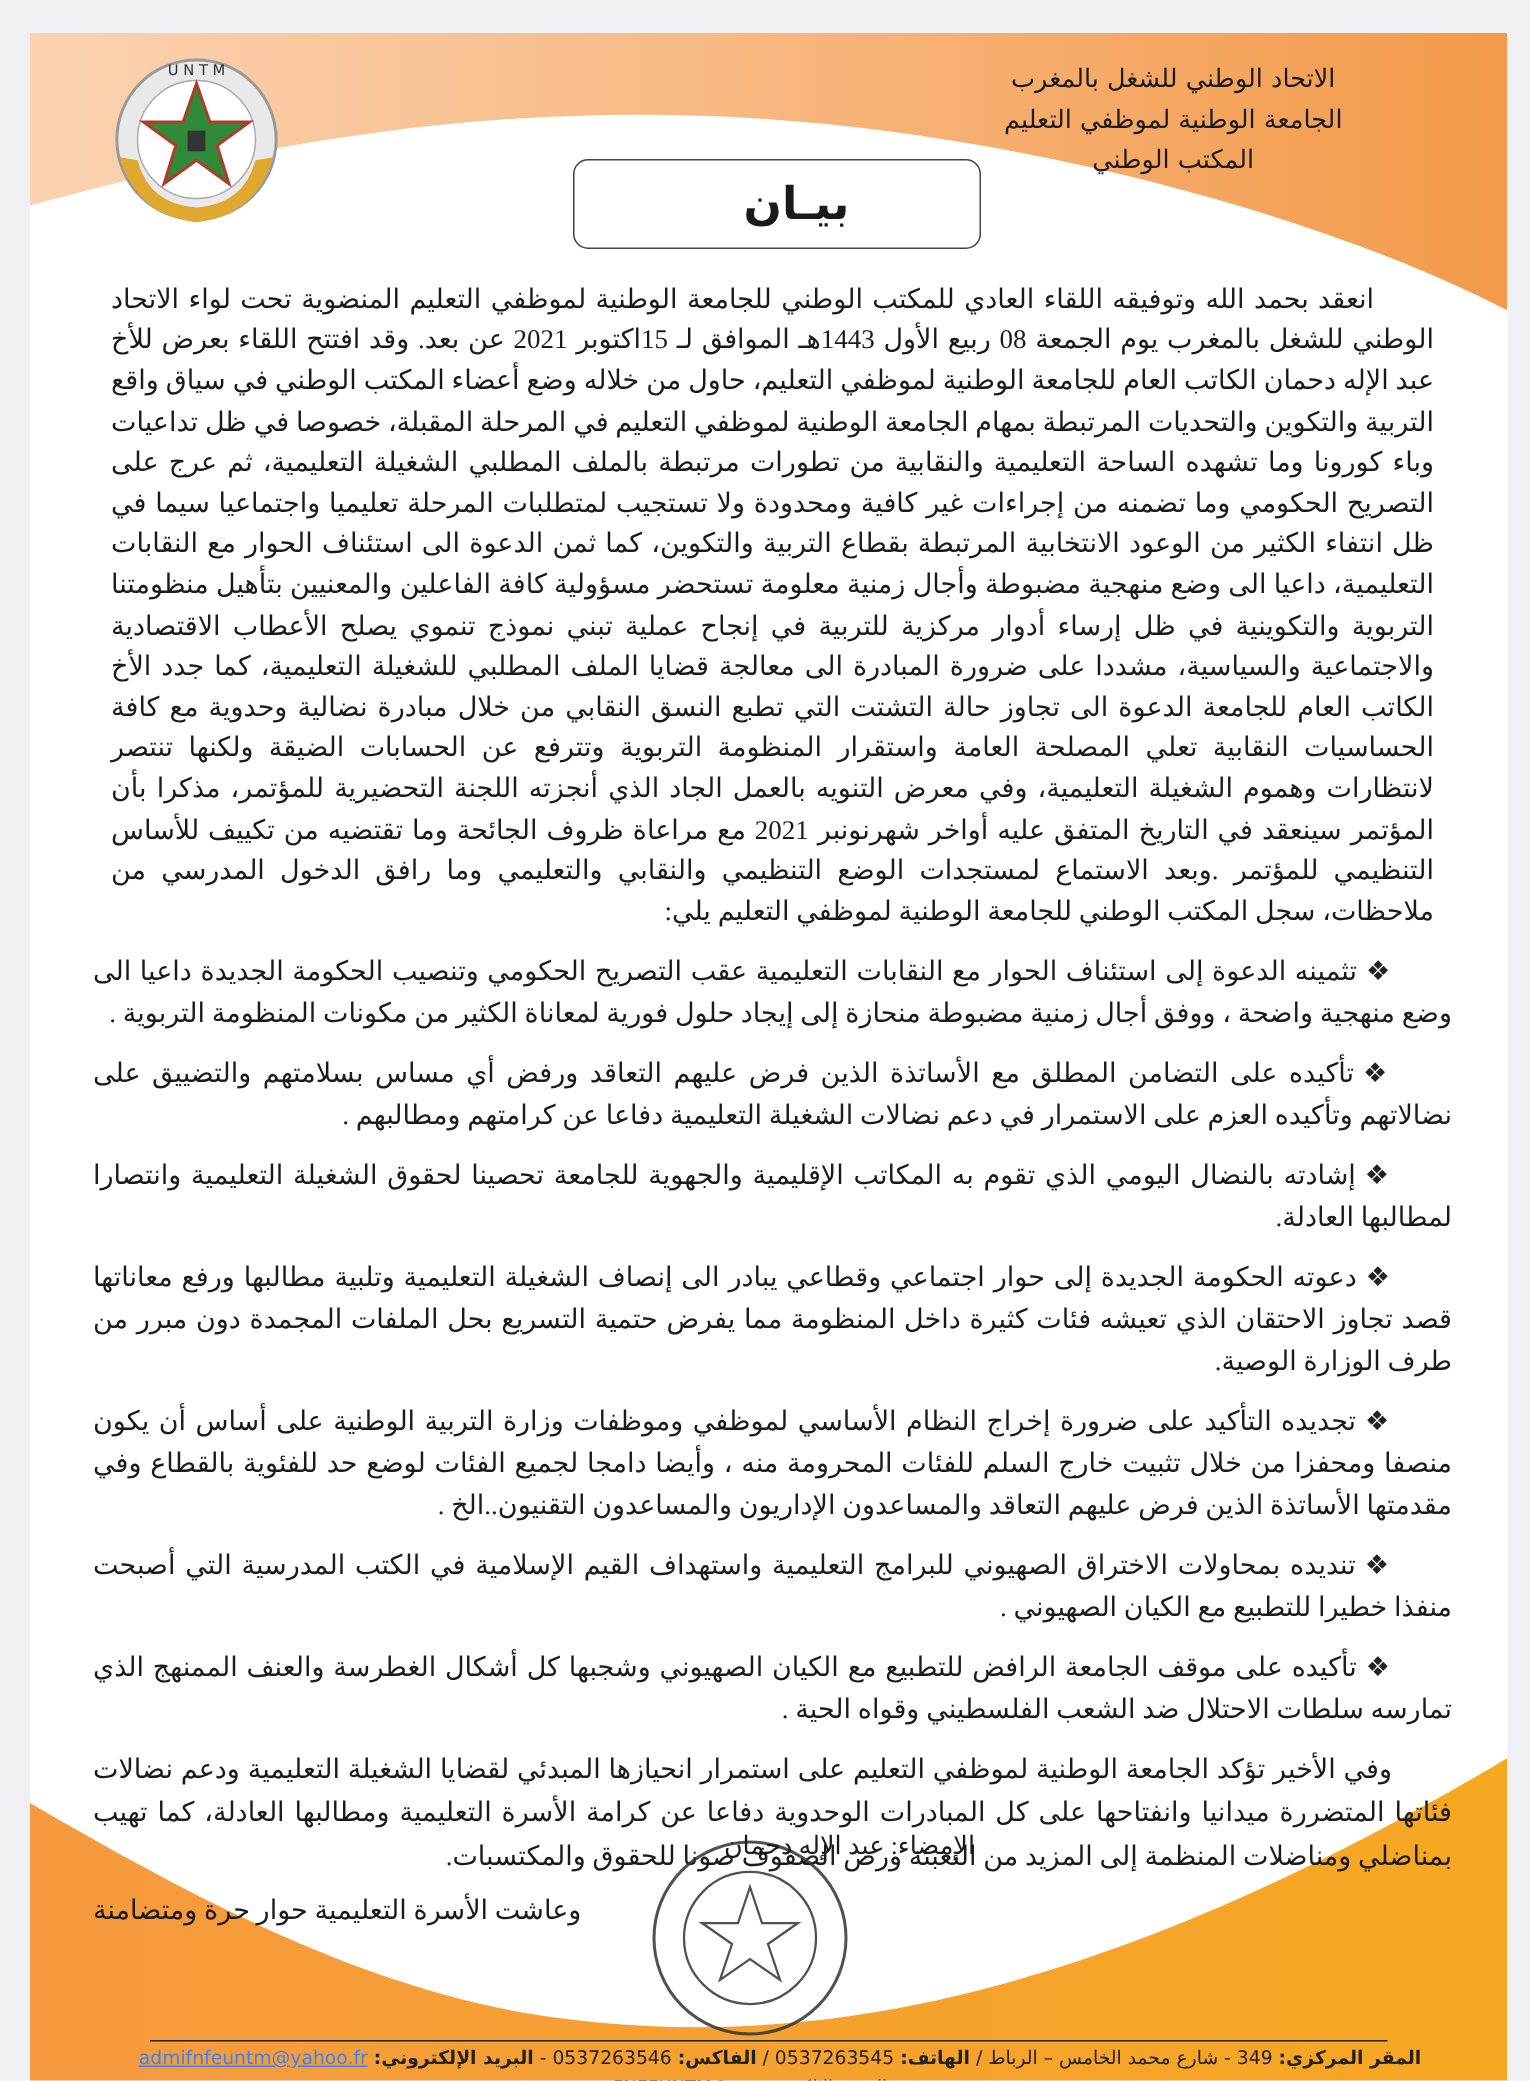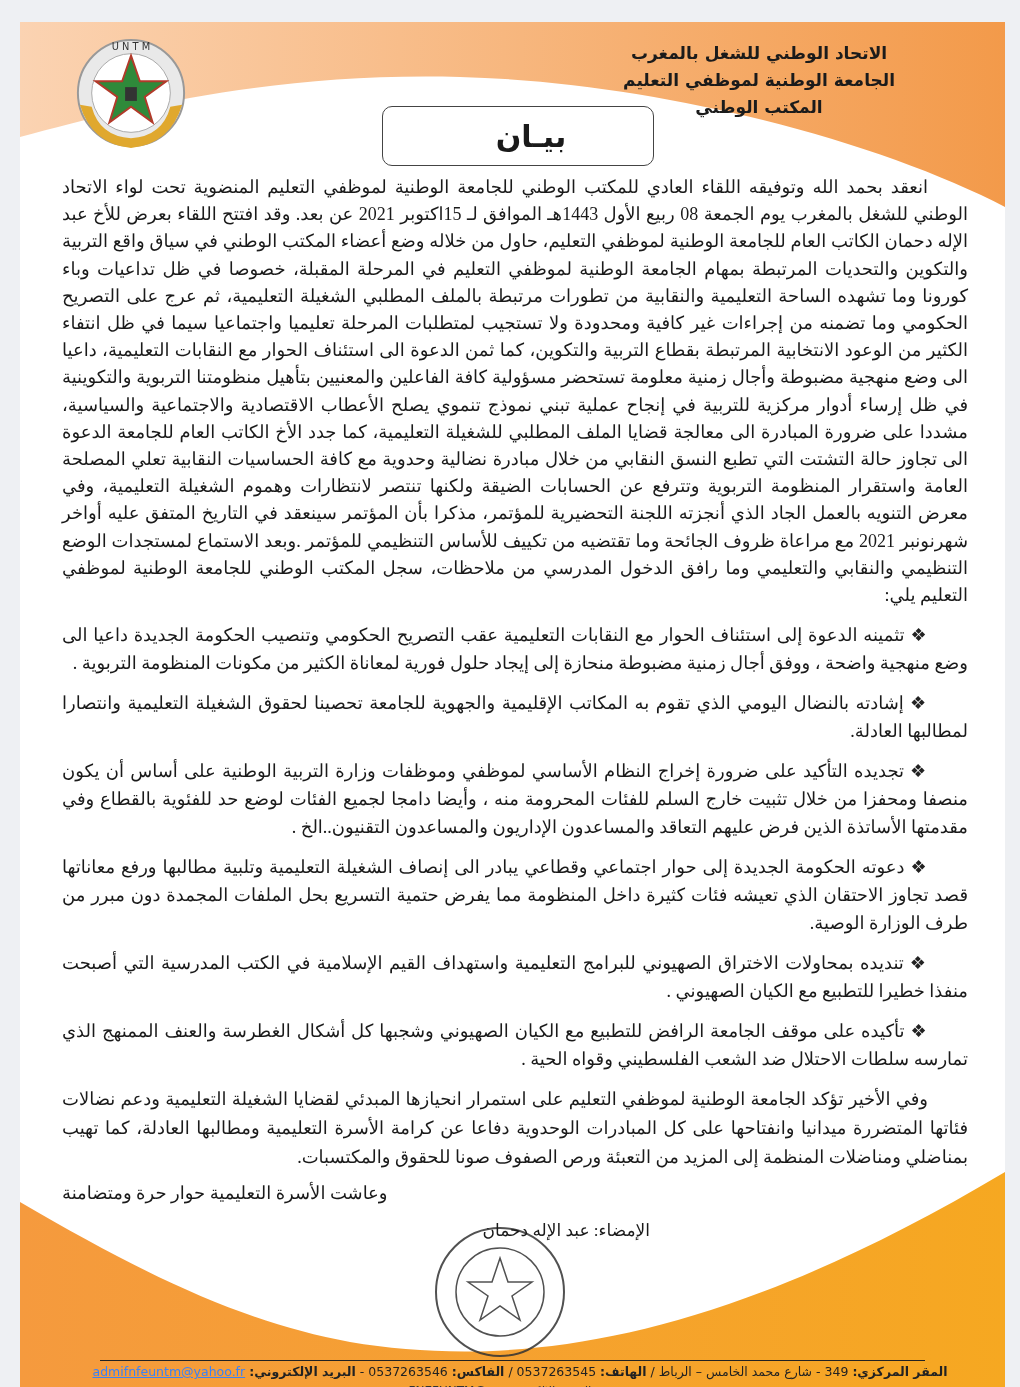--- a/index.html
+++ b/index.html
@@ -17,21 +17,21 @@
     width: 985px; height: 1380px;
     background: #ffffff;
     overflow: hidden;
   }
   .bg-svg { position: absolute; left: 0; top: 0; width: 985px; height: 1380px; }
   .header-text {
     position: absolute;
     right: 110px; top: 18px;
     direction: rtl; text-align: center;
     font-family: "DejaVu Sans", sans-serif;
-    font-weight: bold; font-size: 17px; line-height: 27px;
+    font-weight: normal; font-size: 17px; line-height: 27px;
     color: #1b1b1b;
   }
   .logo {
     position: absolute; left: 52px; top: 14px;
     width: 118px; height: 118px;
   }
   .title-box {
     position: absolute; left: 362px; top: 84px;
     width: 244px; height: 58px;
     border: 1.5px solid #444; border-radius: 10px;
@@ -41,21 +41,21 @@
     font-weight: bold; font-size: 30px;
     direction: rtl;
     padding-left: 26px;
   }
   .body {
     position: absolute; left: 42px; top: 152px;
     width: 906px;
     direction: rtl; text-align: justify;
     font-size: 18px; line-height: 27.2px;
   }
-  .intro { text-indent: 40px; margin: 0; }
+  .intro { text-indent: 40px; margin: 12px; }
   .bullets { margin: 12px 0 0 0; padding: 0; list-style: none; font-family: Liberation Serif, serif; }
   .bullets li { margin: 0 0 12px 0; line-height: 28px; text-indent: 40px; }
   .bullets .mark { color: #222; margin-left: 6px; }
   .closing { text-indent: 40px; margin: 6px 0 0 0; line-height: 29px; }
   .long-live { margin: 8px 0 0 0; text-indent: 0; text-align: left; padding-left: 0; direction: rtl; width: 340px; margin-right: 566px; }
   .signature {
     position: absolute; left: 330px; top: 1194px;
     width: 300px; direction: rtl; text-align: right;
     font-size: 17px; line-height: 30px;
   }
@@ -108,23 +108,24 @@
     <rect x="54" y="52" width="12" height="14" fill="#333"></rect>
     <text x="60" y="14" font-size="10" text-anchor="middle" fill="#333" font-family="DejaVu Sans, sans-serif">U N T M</text>
   </svg>
 
   <div class="title-box">بيـان</div>
 
   <div class="body">
     <p class="intro">انعقد بحمد الله وتوفيقه اللقاء العادي للمكتب الوطني للجامعة الوطنية لموظفي التعليم المنضوية تحت لواء الاتحاد الوطني للشغل بالمغرب يوم الجمعة 08 ربيع الأول 1443هـ الموافق لـ 15اكتوبر 2021 عن بعد. وقد افتتح اللقاء بعرض للأخ عبد الإله دحمان الكاتب العام للجامعة الوطنية لموظفي التعليم، حاول من خلاله وضع أعضاء المكتب الوطني في سياق واقع التربية والتكوين والتحديات المرتبطة بمهام الجامعة الوطنية لموظفي التعليم في المرحلة المقبلة، خصوصا في ظل تداعيات وباء كورونا وما تشهده الساحة التعليمية والنقابية من تطورات مرتبطة بالملف المطلبي الشغيلة التعليمية، ثم عرج على التصريح الحكومي وما تضمنه من إجراءات غير كافية ومحدودة ولا تستجيب لمتطلبات المرحلة تعليميا واجتماعيا سيما في ظل انتفاء الكثير من الوعود الانتخابية المرتبطة بقطاع التربية والتكوين، كما ثمن الدعوة الى استئناف الحوار مع النقابات التعليمية، داعيا الى وضع منهجية مضبوطة وأجال زمنية معلومة تستحضر مسؤولية كافة الفاعلين والمعنيين بتأهيل منظومتنا التربوية والتكوينية في ظل إرساء أدوار مركزية للتربية في إنجاح عملية تبني نموذج تنموي يصلح الأعطاب الاقتصادية والاجتماعية والسياسية، مشددا على ضرورة المبادرة الى معالجة قضايا الملف المطلبي للشغيلة التعليمية، كما جدد الأخ الكاتب العام للجامعة الدعوة الى تجاوز حالة التشتت التي تطبع النسق النقابي من خلال مبادرة نضالية وحدوية مع كافة الحساسيات النقابية تعلي المصلحة العامة واستقرار المنظومة التربوية وتترفع عن الحسابات الضيقة ولكنها تنتصر لانتظارات وهموم الشغيلة التعليمية، وفي معرض التنويه بالعمل الجاد الذي أنجزته اللجنة التحضيرية للمؤتمر، مذكرا بأن المؤتمر سينعقد في التاريخ المتفق عليه أواخر شهرنونبر 2021 مع مراعاة ظروف الجائحة وما تقتضيه من تكييف للأساس التنظيمي للمؤتمر .وبعد الاستماع لمستجدات الوضع التنظيمي والنقابي والتعليمي وما رافق الدخول المدرسي من ملاحظات، سجل المكتب الوطني للجامعة الوطنية لموظفي التعليم يلي:</p>
     <ul class="bullets">
       <li><span class="mark">❖</span><span>تثمينه الدعوة إلى استئناف الحوار مع النقابات التعليمية عقب التصريح الحكومي وتنصيب الحكومة الجديدة داعيا الى وضع منهجية واضحة ، ووفق أجال زمنية مضبوطة منحازة إلى إيجاد حلول فورية لمعاناة الكثير من مكونات المنظومة التربوية .</span></li>
+      <li><span class="mark">❖</span><span>تأكيده على التضامن المطلق مع الأساتذة الذين فرض عليهم التعاقد ورفض أي مساس بسلامتهم والتضييق على نضالاتهم وتأكيده العزم على الاستمرار في دعم نضالات الشغيلة التعليمية دفاعا عن كرامتهم ومطالبهم .</span></li>
       <li><span class="mark">❖</span><span>إشادته بالنضال اليومي الذي تقوم به المكاتب الإقليمية والجهوية للجامعة تحصينا لحقوق الشغيلة التعليمية وانتصارا لمطالبها العادلة.</span></li>
+      <li><span class="mark">❖</span><span>دعوته الحكومة الجديدة إلى حوار اجتماعي وقطاعي يبادر الى إنصاف الشغيلة التعليمية وتلبية مطالبها ورفع معاناتها قصد تجاوز الاحتقان الذي تعيشه فئات كثيرة داخل المنظومة مما يفرض حتمية التسريع بحل الملفات المجمدة دون مبرر من طرف الوزارة الوصية.</span></li>
       <li><span class="mark">❖</span><span>تجديده التأكيد على ضرورة إخراج النظام الأساسي لموظفي وموظفات وزارة التربية الوطنية على أساس أن يكون منصفا ومحفزا من خلال تثبيت خارج السلم للفئات المحرومة منه ، وأيضا دامجا لجميع الفئات لوضع حد للفئوية بالقطاع وفي مقدمتها الأساتذة الذين فرض عليهم التعاقد والمساعدون الإداريون والمساعدون التقنيون..الخ .</span></li>
-      <li><span class="mark">❖</span><span>دعوته الحكومة الجديدة إلى حوار اجتماعي وقطاعي يبادر الى إنصاف الشغيلة التعليمية وتلبية مطالبها ورفع معاناتها قصد تجاوز الاحتقان الذي تعيشه فئات كثيرة داخل المنظومة مما يفرض حتمية التسريع بحل الملفات المجمدة دون مبرر من طرف الوزارة الوصية.</span></li>
       <li><span class="mark">❖</span><span>تنديده بمحاولات الاختراق الصهيوني للبرامج التعليمية واستهداف القيم الإسلامية في الكتب المدرسية التي أصبحت منفذا خطيرا للتطبيع مع الكيان الصهيوني .</span></li>
       <li><span class="mark">❖</span><span>تأكيده على موقف الجامعة الرافض للتطبيع مع الكيان الصهيوني وشجبها كل أشكال الغطرسة والعنف الممنهج الذي تمارسه سلطات الاحتلال ضد الشعب الفلسطيني وقواه الحية .</span></li>
     </ul>
     <p class="closing">وفي الأخير تؤكد الجامعة الوطنية لموظفي التعليم على استمرار انحيازها المبدئي لقضايا الشغيلة التعليمية ودعم نضالات فئاتها المتضررة ميدانيا وانفتاحها على كل المبادرات الوحدوية دفاعا عن كرامة الأسرة التعليمية ومطالبها العادلة، كما تهيب بمناضلي ومناضلات المنظمة إلى المزيد من التعبئة ورص الصفوف صونا للحقوق والمكتسبات.</p>
     <p class="long-live">وعاشت الأسرة التعليمية حوار حرة ومتضامنة</p>
   </div>
 
   <svg class="stamp" viewBox="0 0 140 140">
     <circle cx="70" cy="70" r="64" fill="none" stroke="#333" stroke-width="2"></circle>
     <circle cx="70" cy="70" r="44" fill="none" stroke="#333" stroke-width="1.5"></circle>

